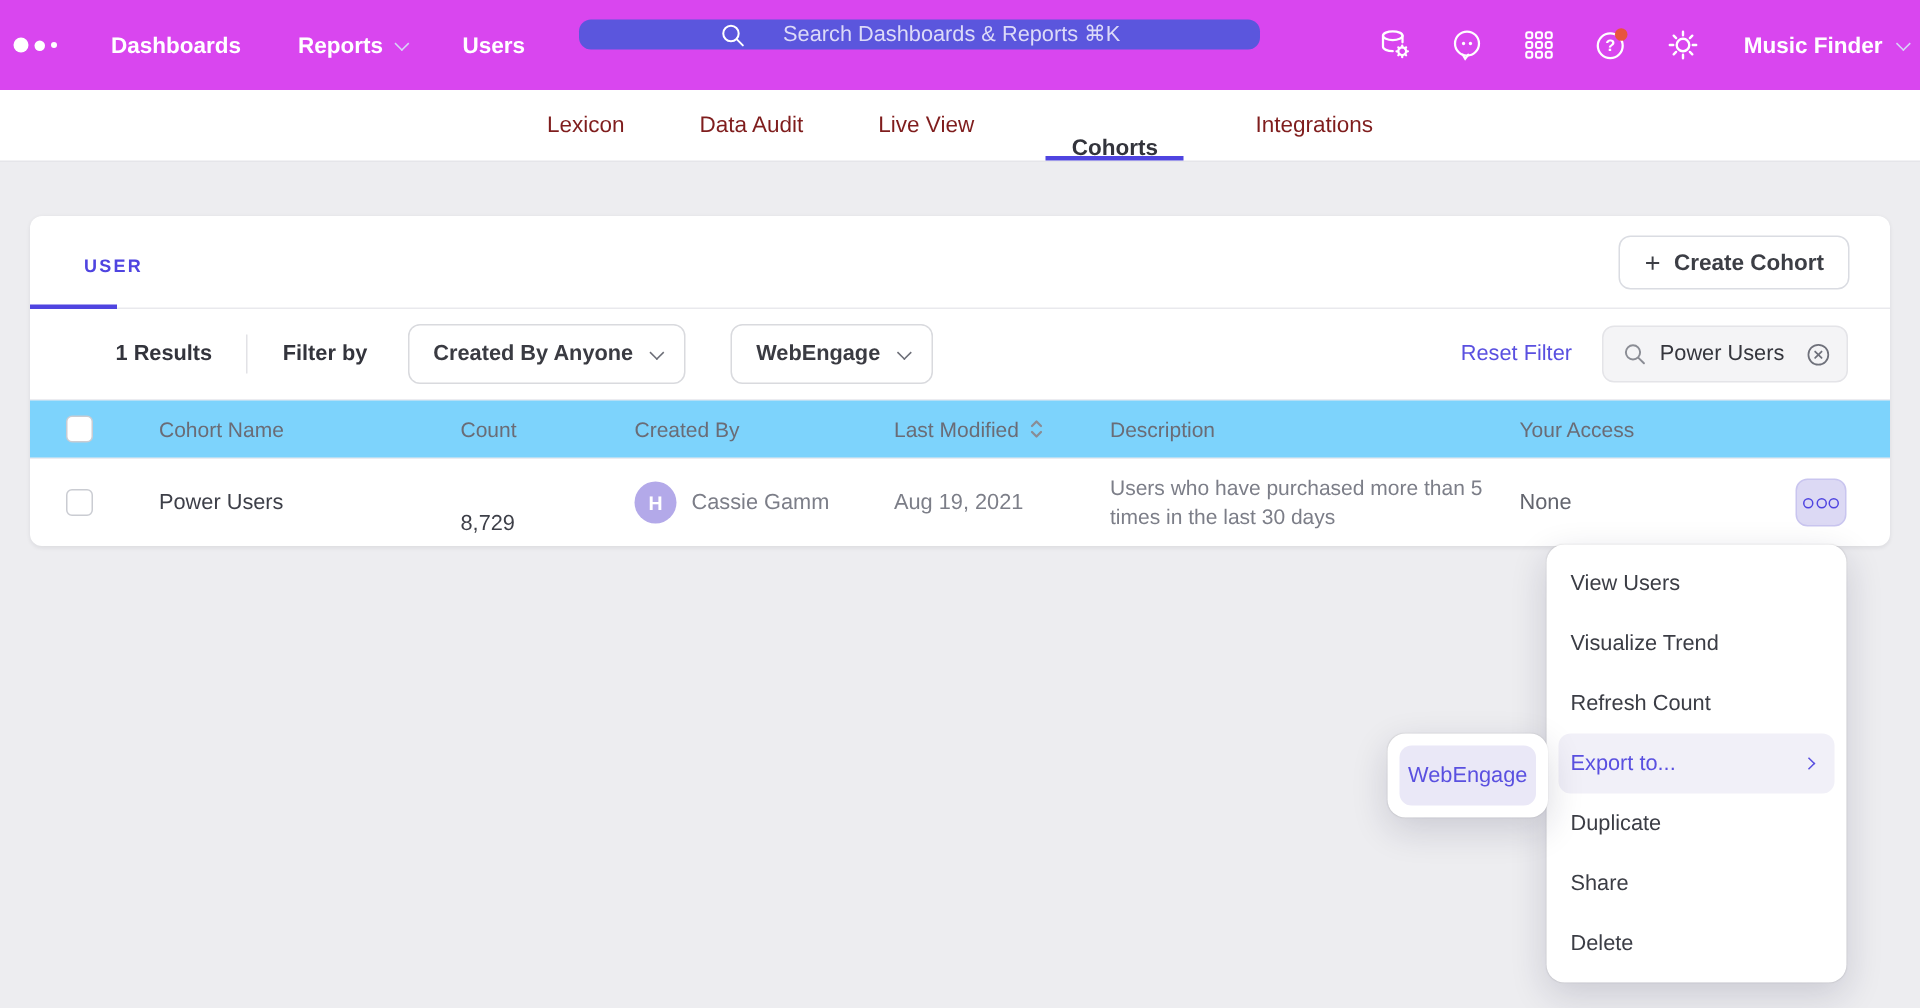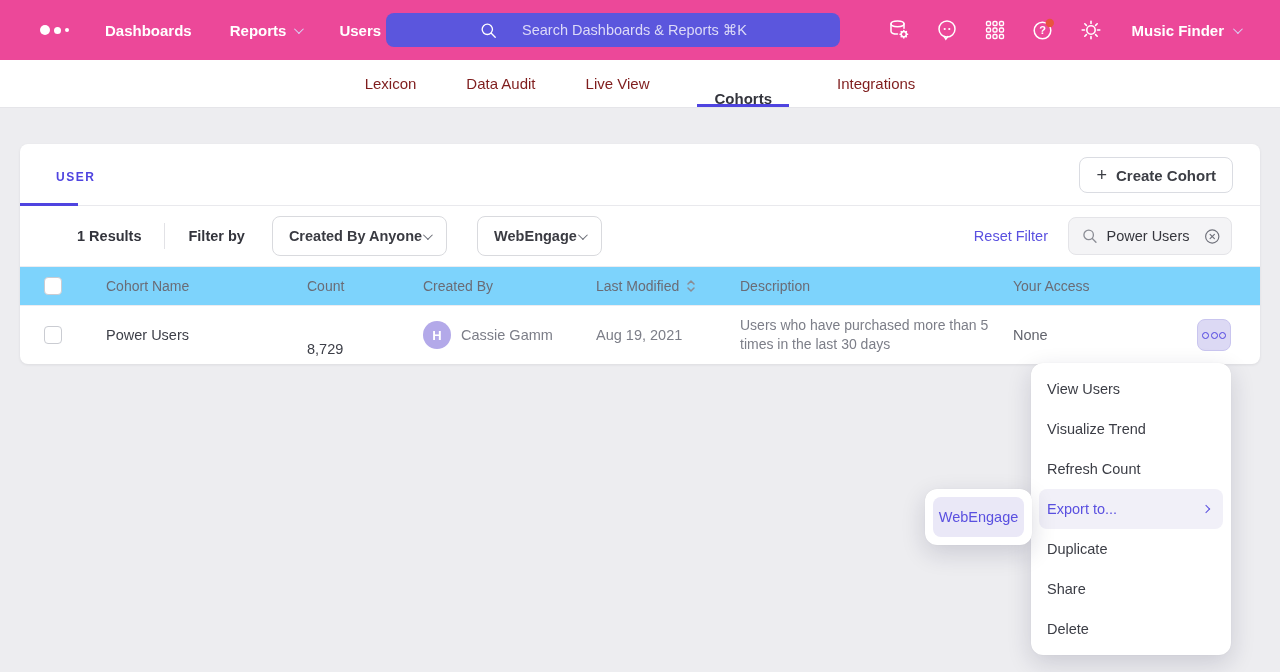--- a/index.html
+++ b/index.html
@@ -5,38 +5,38 @@
   * { margin:0; padding:0; box-sizing:border-box; }
   html,body { width:1280px; height:672px; overflow:hidden; }
   body {
     font-family:"Liberation Sans","DejaVu Sans",sans-serif;
     background:#ededf0; color:#3c3e47; position:relative;
   }
 
   
   .appbar {
     position:absolute; left:0; top:0; width:1280px; height:60px;
-    background:#ec4899; display:flex; align-items:center; padding:0 40px;
+    background:#d946ef; display:flex; align-items:center; padding:0 9px;
   }
   .logo { display:flex; align-items:center; gap:4px; margin-right:36px; cursor:pointer; }
   .logo i { display:block; border-radius:50%; background:#fff; }
   .logo i:nth-child(1){ width:10px; height:10px; }
   .logo i:nth-child(2){ width:7px; height:7px; }
   .logo i:nth-child(3){ width:4px; height:4px; }
   .appnav { display:flex; align-items:center; gap:38px; }
   .appnav .nav-item {
     color:#fff; font-size:15px; font-weight:600; display:flex; align-items:center; gap:8px; cursor:pointer;
   }
   .chev {
     width:7px; height:7px; border-right:1.8px solid currentColor; border-bottom:1.8px solid currentColor;
     transform:rotate(45deg) translateY(-2px); display:inline-block;
   }
   .appnav .chev, .project .chev { color:#d7d5f6; }
   .topsearch {
-    position:absolute; left:386px; top:13px; width:454px; height:34px;
+    position:absolute; left:386px; top:13px; width:454px; height:20px;
     background:#5b56dd; border-radius:8px; display:flex; align-items:center; justify-content:center;
     gap:24px; cursor:text;
   }
   .topsearch span { color:#dcdaf8; font-size:14.5px; }
   .appbar-right { margin-left:auto; display:flex; align-items:center; gap:24px; }
   .ticon { width:24px; height:24px; position:relative; cursor:pointer; flex:0 0 auto; }
   .ticon svg { display:block; }
   .project { display:flex; align-items:center; gap:9px; color:#fff; font-size:15px; font-weight:600; margin-left:4px; cursor:pointer; }
 
   
@@ -70,21 +70,21 @@
     font-size:15px; font-weight:600; color:#3c3e45; cursor:pointer;
   }
   .create-btn .plus { font-size:18px; font-weight:400; line-height:1; color:#3c3e45; }
 
   
   .filter-row { height:60px; display:flex; align-items:center; padding:0 28px 0 57px; }
   .results { font-size:14.5px; font-weight:600; color:#33343c; }
   .vdiv { width:1px; height:26px; background:#e2e2e6; margin:0 23px; }
   .filter-by { font-size:14.5px; font-weight:600; color:#33343c; margin-right:27px; }
   .pill {
-    height:40px; display:flex; align-items:center; gap:1px; border:1px solid #d9dade; border-radius:8px;
+    height:40px; display:flex; align-items:center; gap:11px; border:1px solid #d9dade; border-radius:8px;
     background:#fff; padding:0 16px; font-size:14.5px; font-weight:600; color:#3a3b42; cursor:pointer;
   }
   .pill .chev { color:#6b6d76; }
   .pill + .pill { margin-left:30px; }
   .filter-right { margin-left:auto; display:flex; align-items:center; gap:20px; }
   .reset { color:#5a50e0; font-size:14.5px; cursor:pointer; }
   .mini-search {
     width:164px; height:38px; background:#f4f4f6; border:1px solid #e4e4e8; border-radius:8px;
     display:flex; align-items:center; padding:0 10px 0 12px; gap:8px;
   }

